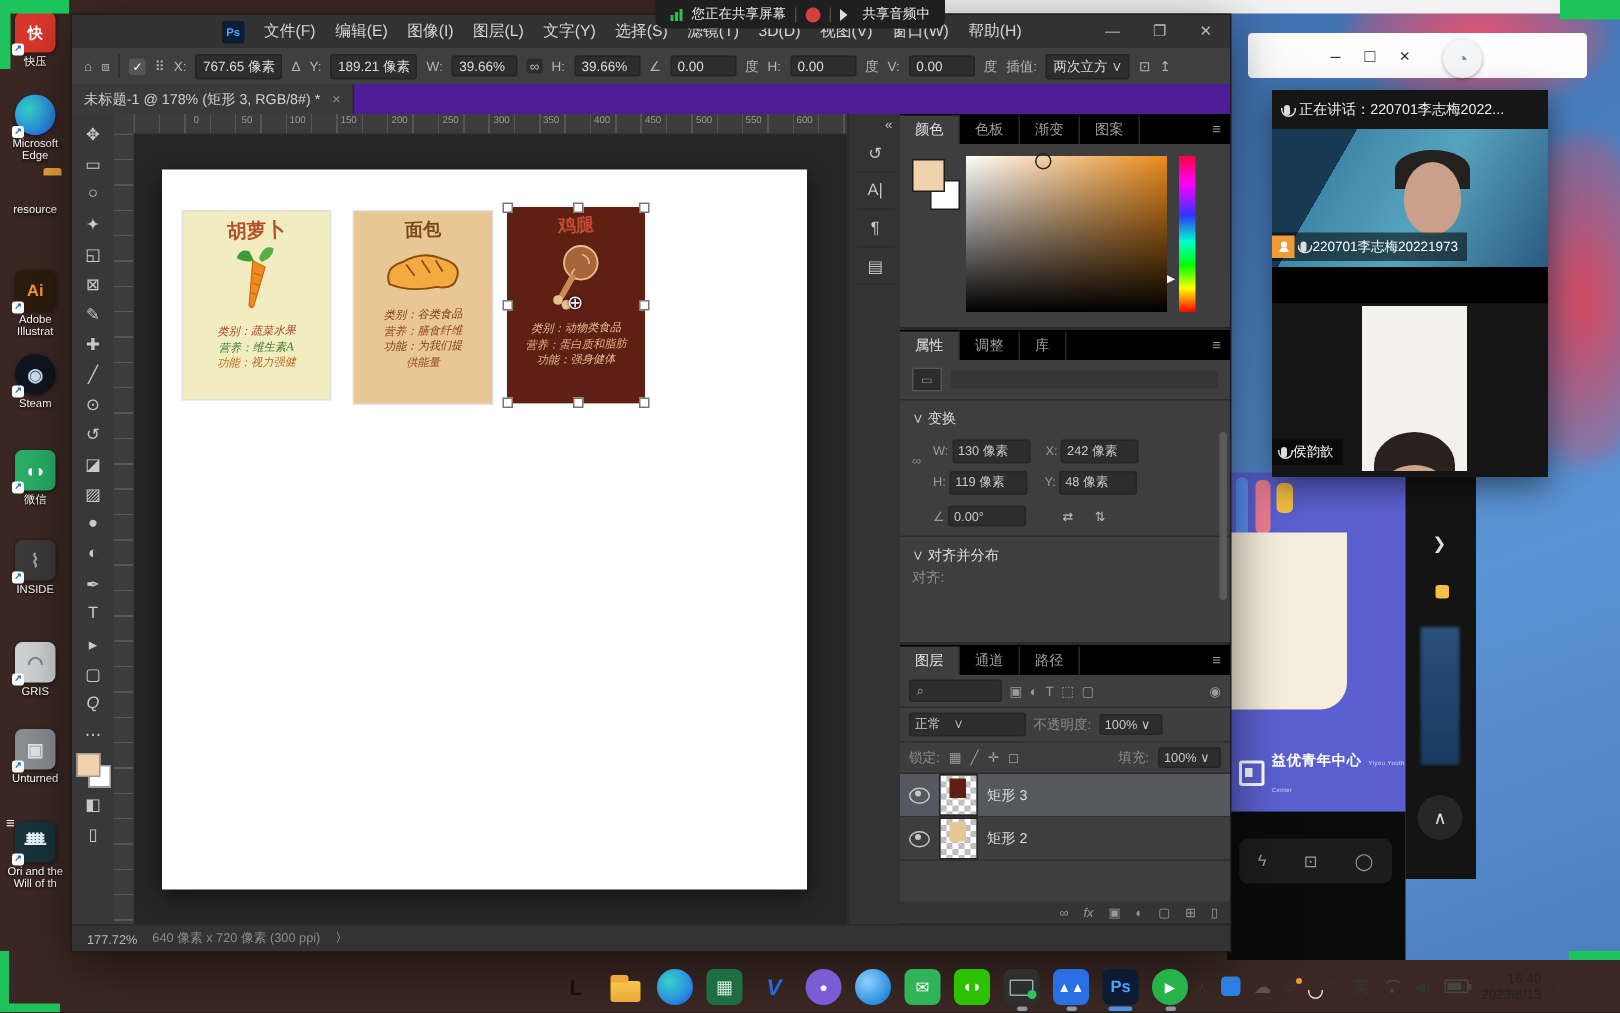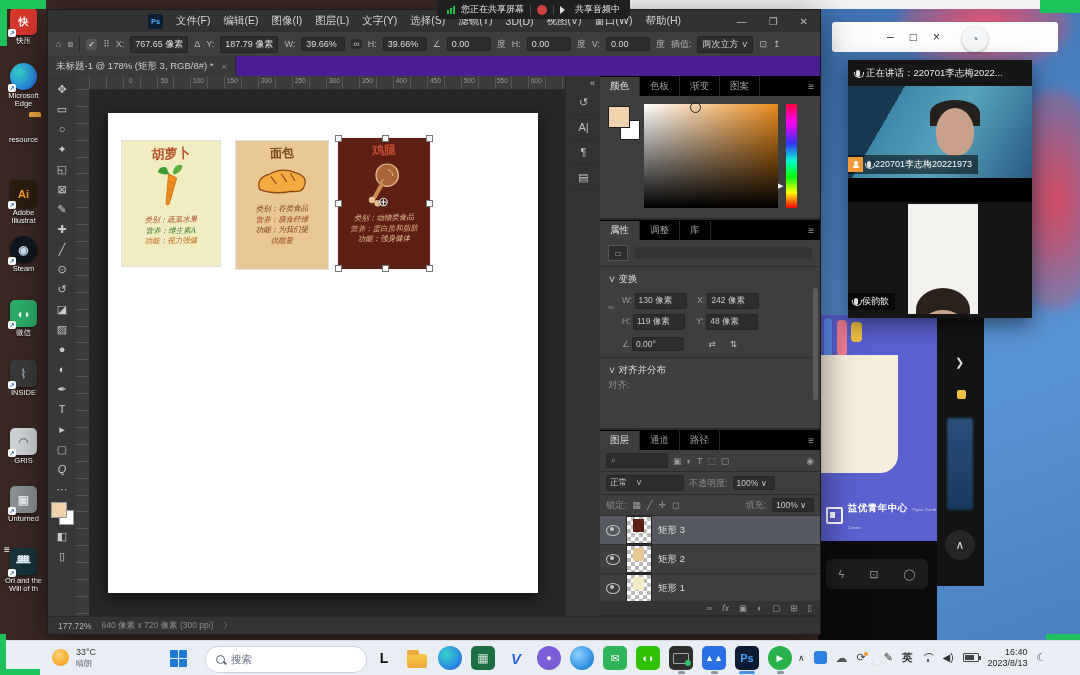--- a/index.html
+++ b/index.html
@@ -232,21 +232,21 @@
     <div class="psopts">
       <span>⌂</span>
       <span>⧈</span>
       <span class="osep"></span>
       <span class="ochk">✓</span>
       <span>⠿</span>
       <span>X:</span>
       <span class="ofld">767.65 像素</span>
       <span>Δ</span>
       <span>Y:</span>
-      <span class="ofld">187.79 像素</span>
+      <span class="ofld">189.21 像素</span>
       <span>W:</span>
       <span class="ofld">39.66%</span>
       <span style="background:#2d2d2d;padding:0 2px;border-radius:2px">∞</span>
       <span>H:</span>
       <span class="ofld">39.66%</span>
       <span>∠</span>
       <span class="ofld">0.00</span>
       <span>度</span>
       <span>H:</span>
       <span class="ofld">0.00</span>
@@ -474,27 +474,20 @@
             </span>
           <span>矩形 3</span>
         </div>
         <div class="lrow">
           <span class="eye"></span>
           <span class="thmb">
               <i style="background:#e9c794"></i>
             </span>
           <span>矩形 2</span>
         </div>
-        <div class="lrow">
-          <span class="eye"></span>
-          <span class="thmb">
-              <i style="background:#f2edc0"></i>
-            </span>
-          <span>矩形 1</span>
-        </div>
         <div style="position:absolute;left:0;right:0;bottom:0;height:14px;display:flex;gap:10px;justify-content:flex-end;align-items:center;padding:0 8px;font-size:8.5px;color:#9a9a9a;background:#343434">
           <span>∞</span>
           <span style="font-style:italic">fx</span>
           <span>▣</span>
           <span>◐</span>
           <span>▢</span>
           <span>⊞</span>
           <span>▯</span>
         </div>
       </div>
@@ -549,37 +542,20 @@
     <span>共享音频中</span>
   </div>
 
   <div class="abs grn" style="left:0;top:0;width:46px;height:9px"></div>
   <div class="abs grn" style="left:0;top:0;width:7px;height:46px"></div>
   <div class="abs grn" style="left:1040px;top:0;width:40px;height:13px"></div>
   <div class="abs grn" style="left:0;top:634px;width:6px;height:41px"></div>
   <div class="abs grn" style="left:0;top:669px;width:40px;height:6px"></div>
   <div class="abs grn" style="left:1046px;top:634px;width:34px;height:6px"></div>
 
-  <div class="abs task">
-    <span class="sun"></span>
-    <span class="wtxt">
-      <span>33°C</span>
-      <em>晴朗</em>
-    </span>
-    <span class="winlogo">
-        <i></i>
-        <i></i>
-        <i></i>
-        <i></i>
-      </span>
-    <span class="srch">
-      <span class="mag"></span>
-      <span>搜索</span>
-    </span>
-  </div>
   <span class="ti" style="left:372px;color:#111;font-weight:900;font-size:14px">L</span>
   <span class="ti" style="left:405px">
       <span class="folder" style="width:20px;height:14px"></span>
     </span>
   <span class="ti" style="left:438px;border-radius:50%;background:radial-gradient(circle at 35% 35%,#35d4c7,#2a8de0 60%,#1b4fd8)"></span>
   <span class="ti" style="left:471px;background:#1f6e43;color:#cde8d8">▦</span>
   <span class="ti" style="left:504px;color:#2968d8;font-weight:bold;font-style:italic;font-size:15px">V</span>
   <span class="ti" style="left:537px;border-radius:50%;background:#7a5cd6;color:#fff;font-size:9px">●</span>
   <span class="ti" style="left:570px;border-radius:50%;background:radial-gradient(circle at 35% 35%,#8fd0ff,#2a8de0 70%,#1b5fc0)"></span>
   <span class="ti" style="left:603px;background:#2fb457;color:#fff;font-size:11px">✉</span>

